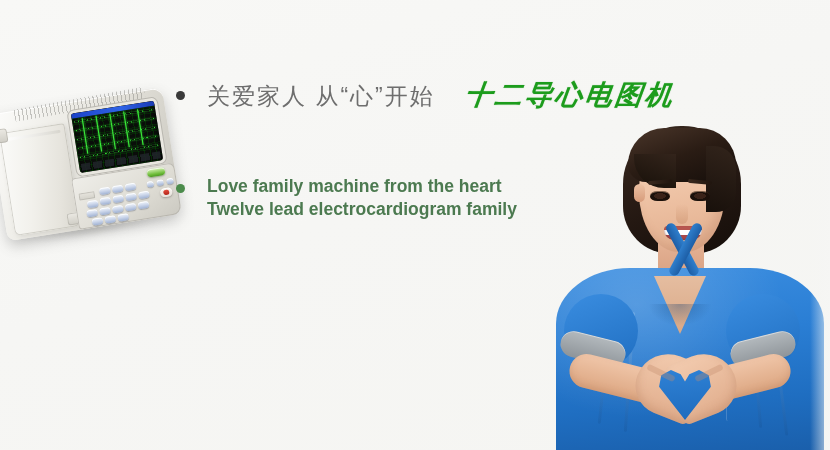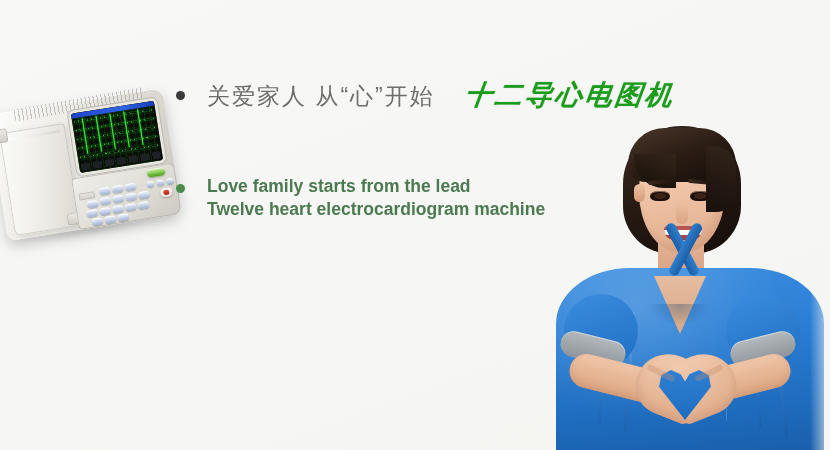--- a/index.html
+++ b/index.html
@@ -469,22 +469,22 @@
       <span class="bullet dark"></span>
       <div class="headline-zh">
         <span>关爱家人 从“心”开始</span>
         <span class="headline-accent">十二导心电图机</span>
       </div>
     </div>
 
     <div class="line-row row-en">
       <span class="bullet green"></span>
       <div>
-        <div class="sub-en">Love family starts from the lead</div>
-        <div class="sub-en">Twelve heart electrocardiogram machine</div>
+        <div class="sub-en">Love family machine from the heart</div>
+        <div class="sub-en">Twelve lead electrocardiogram family</div>
       </div>
     </div>
 
   </div>
 
   <div class="nurse">
     <div class="hair-back"></div>
     <div class="neck"></div>
     <div class="face"></div>
     <div class="ear l"></div>

